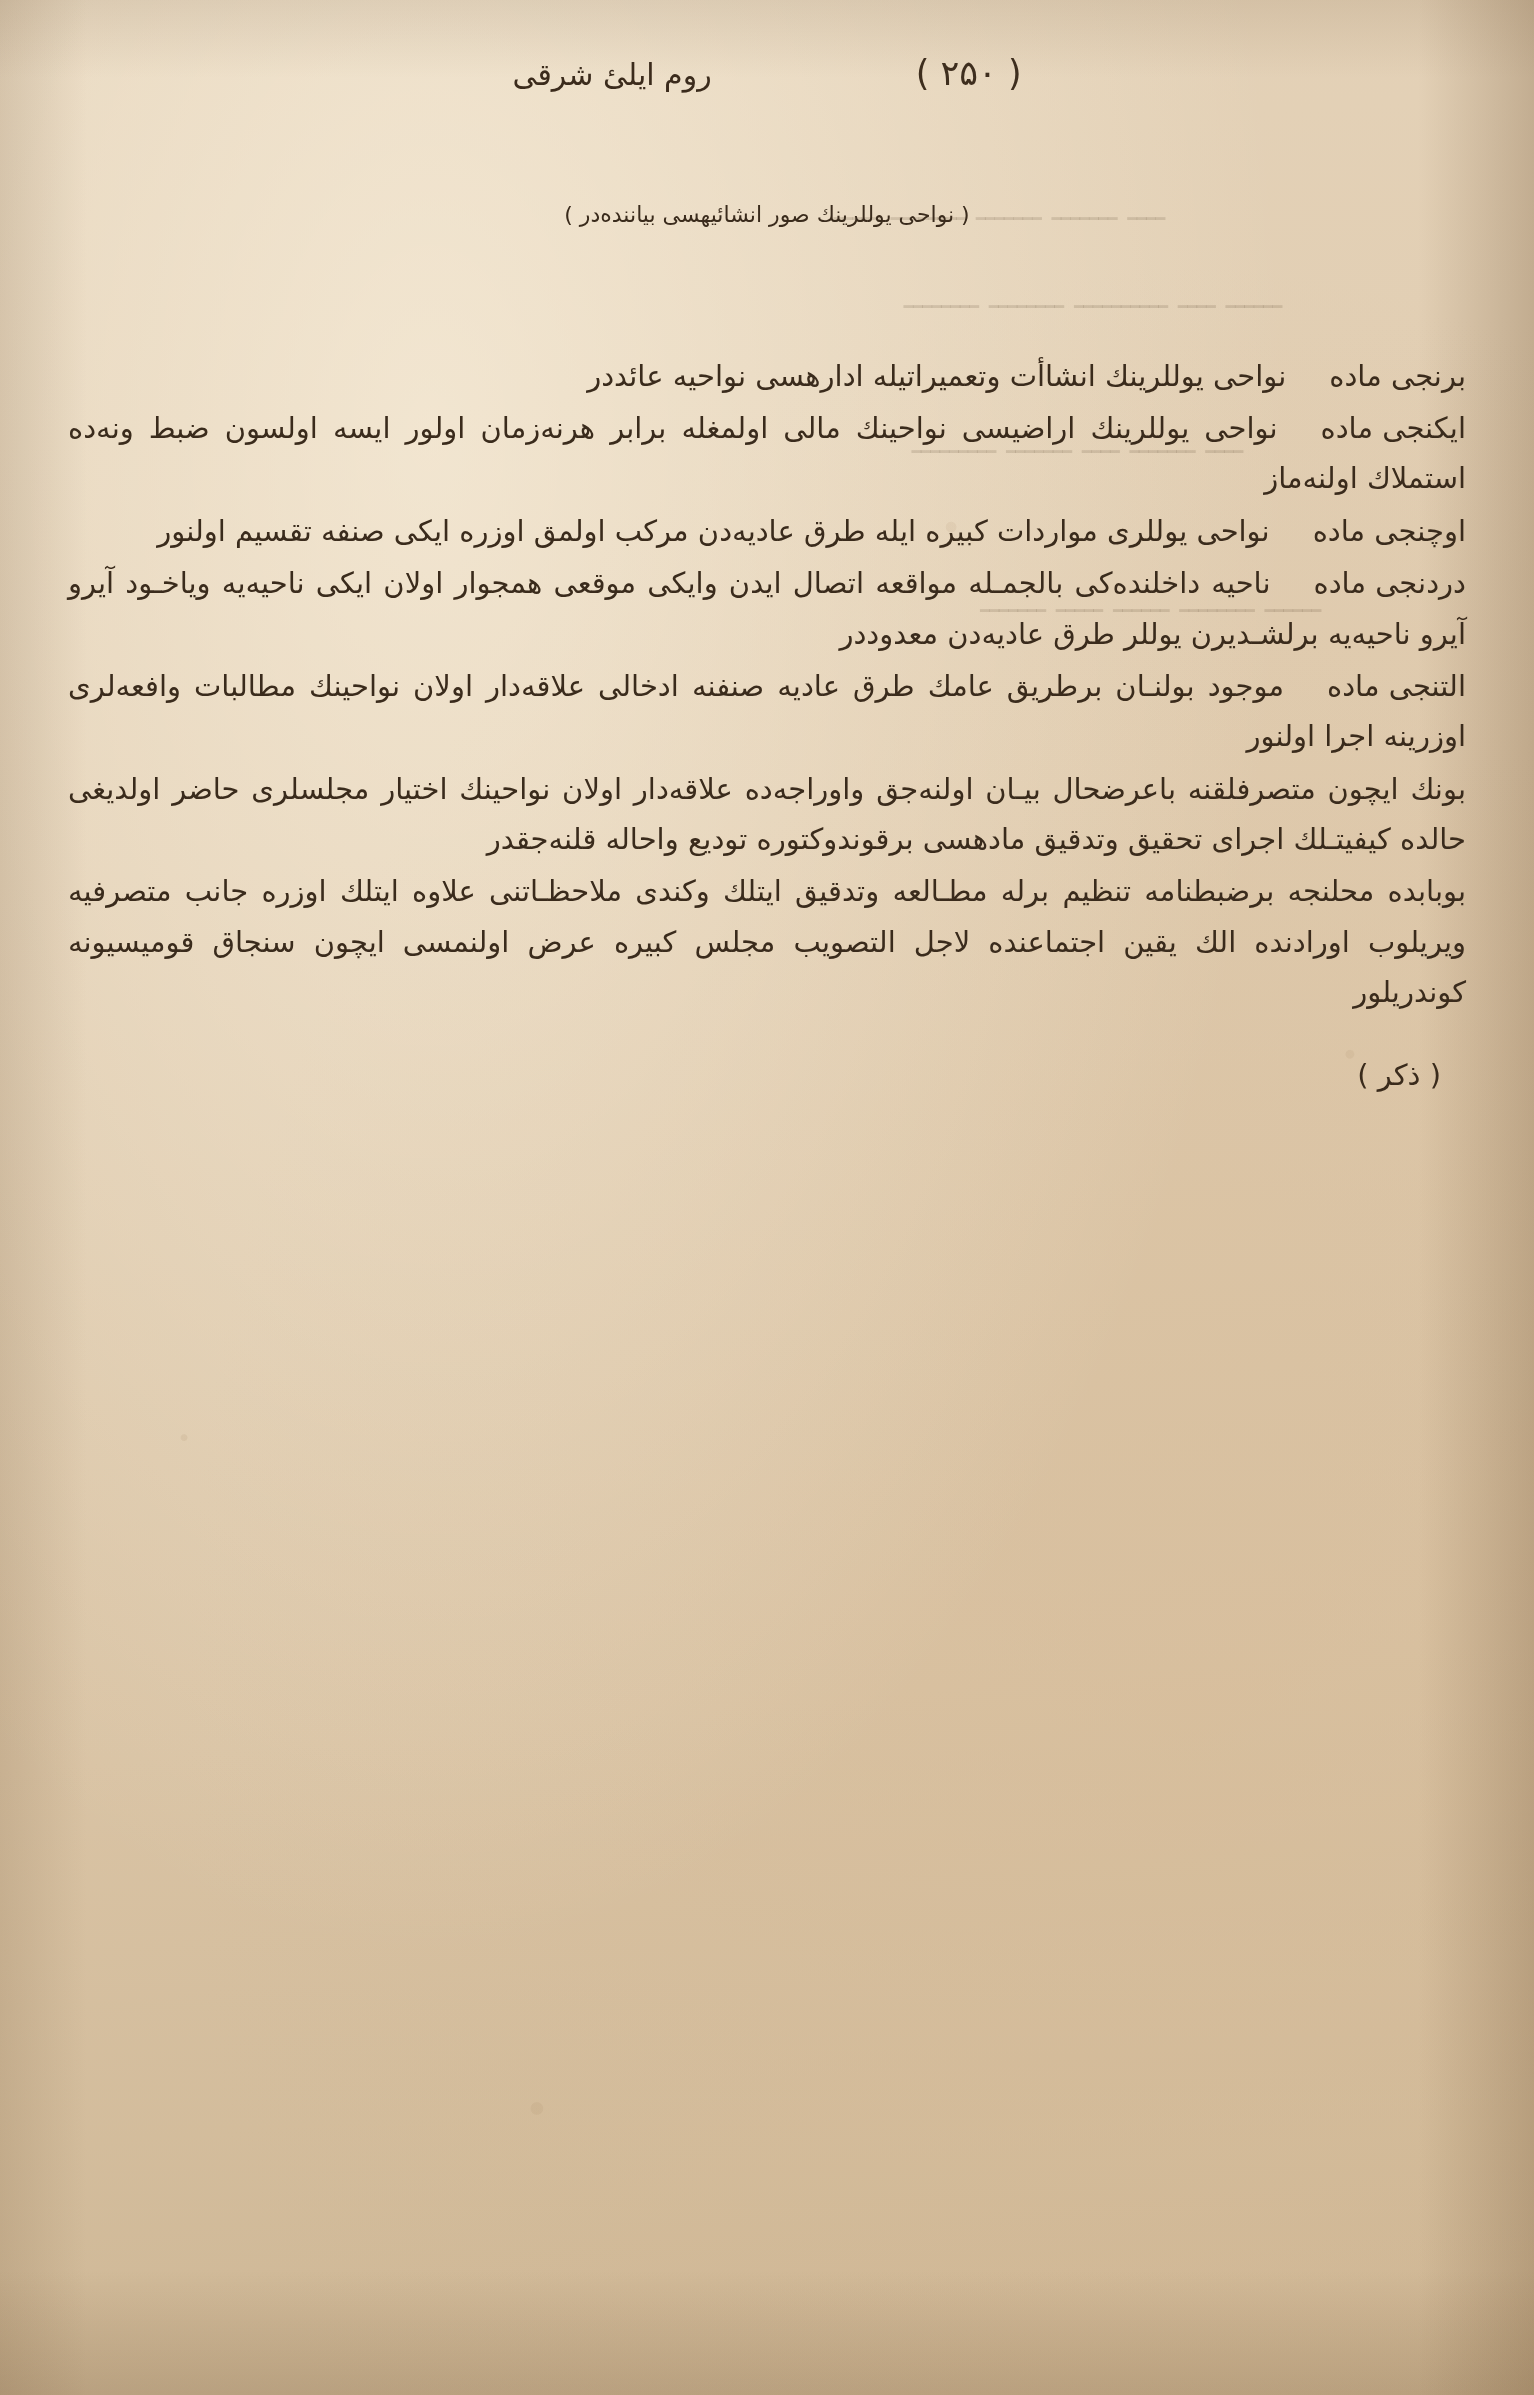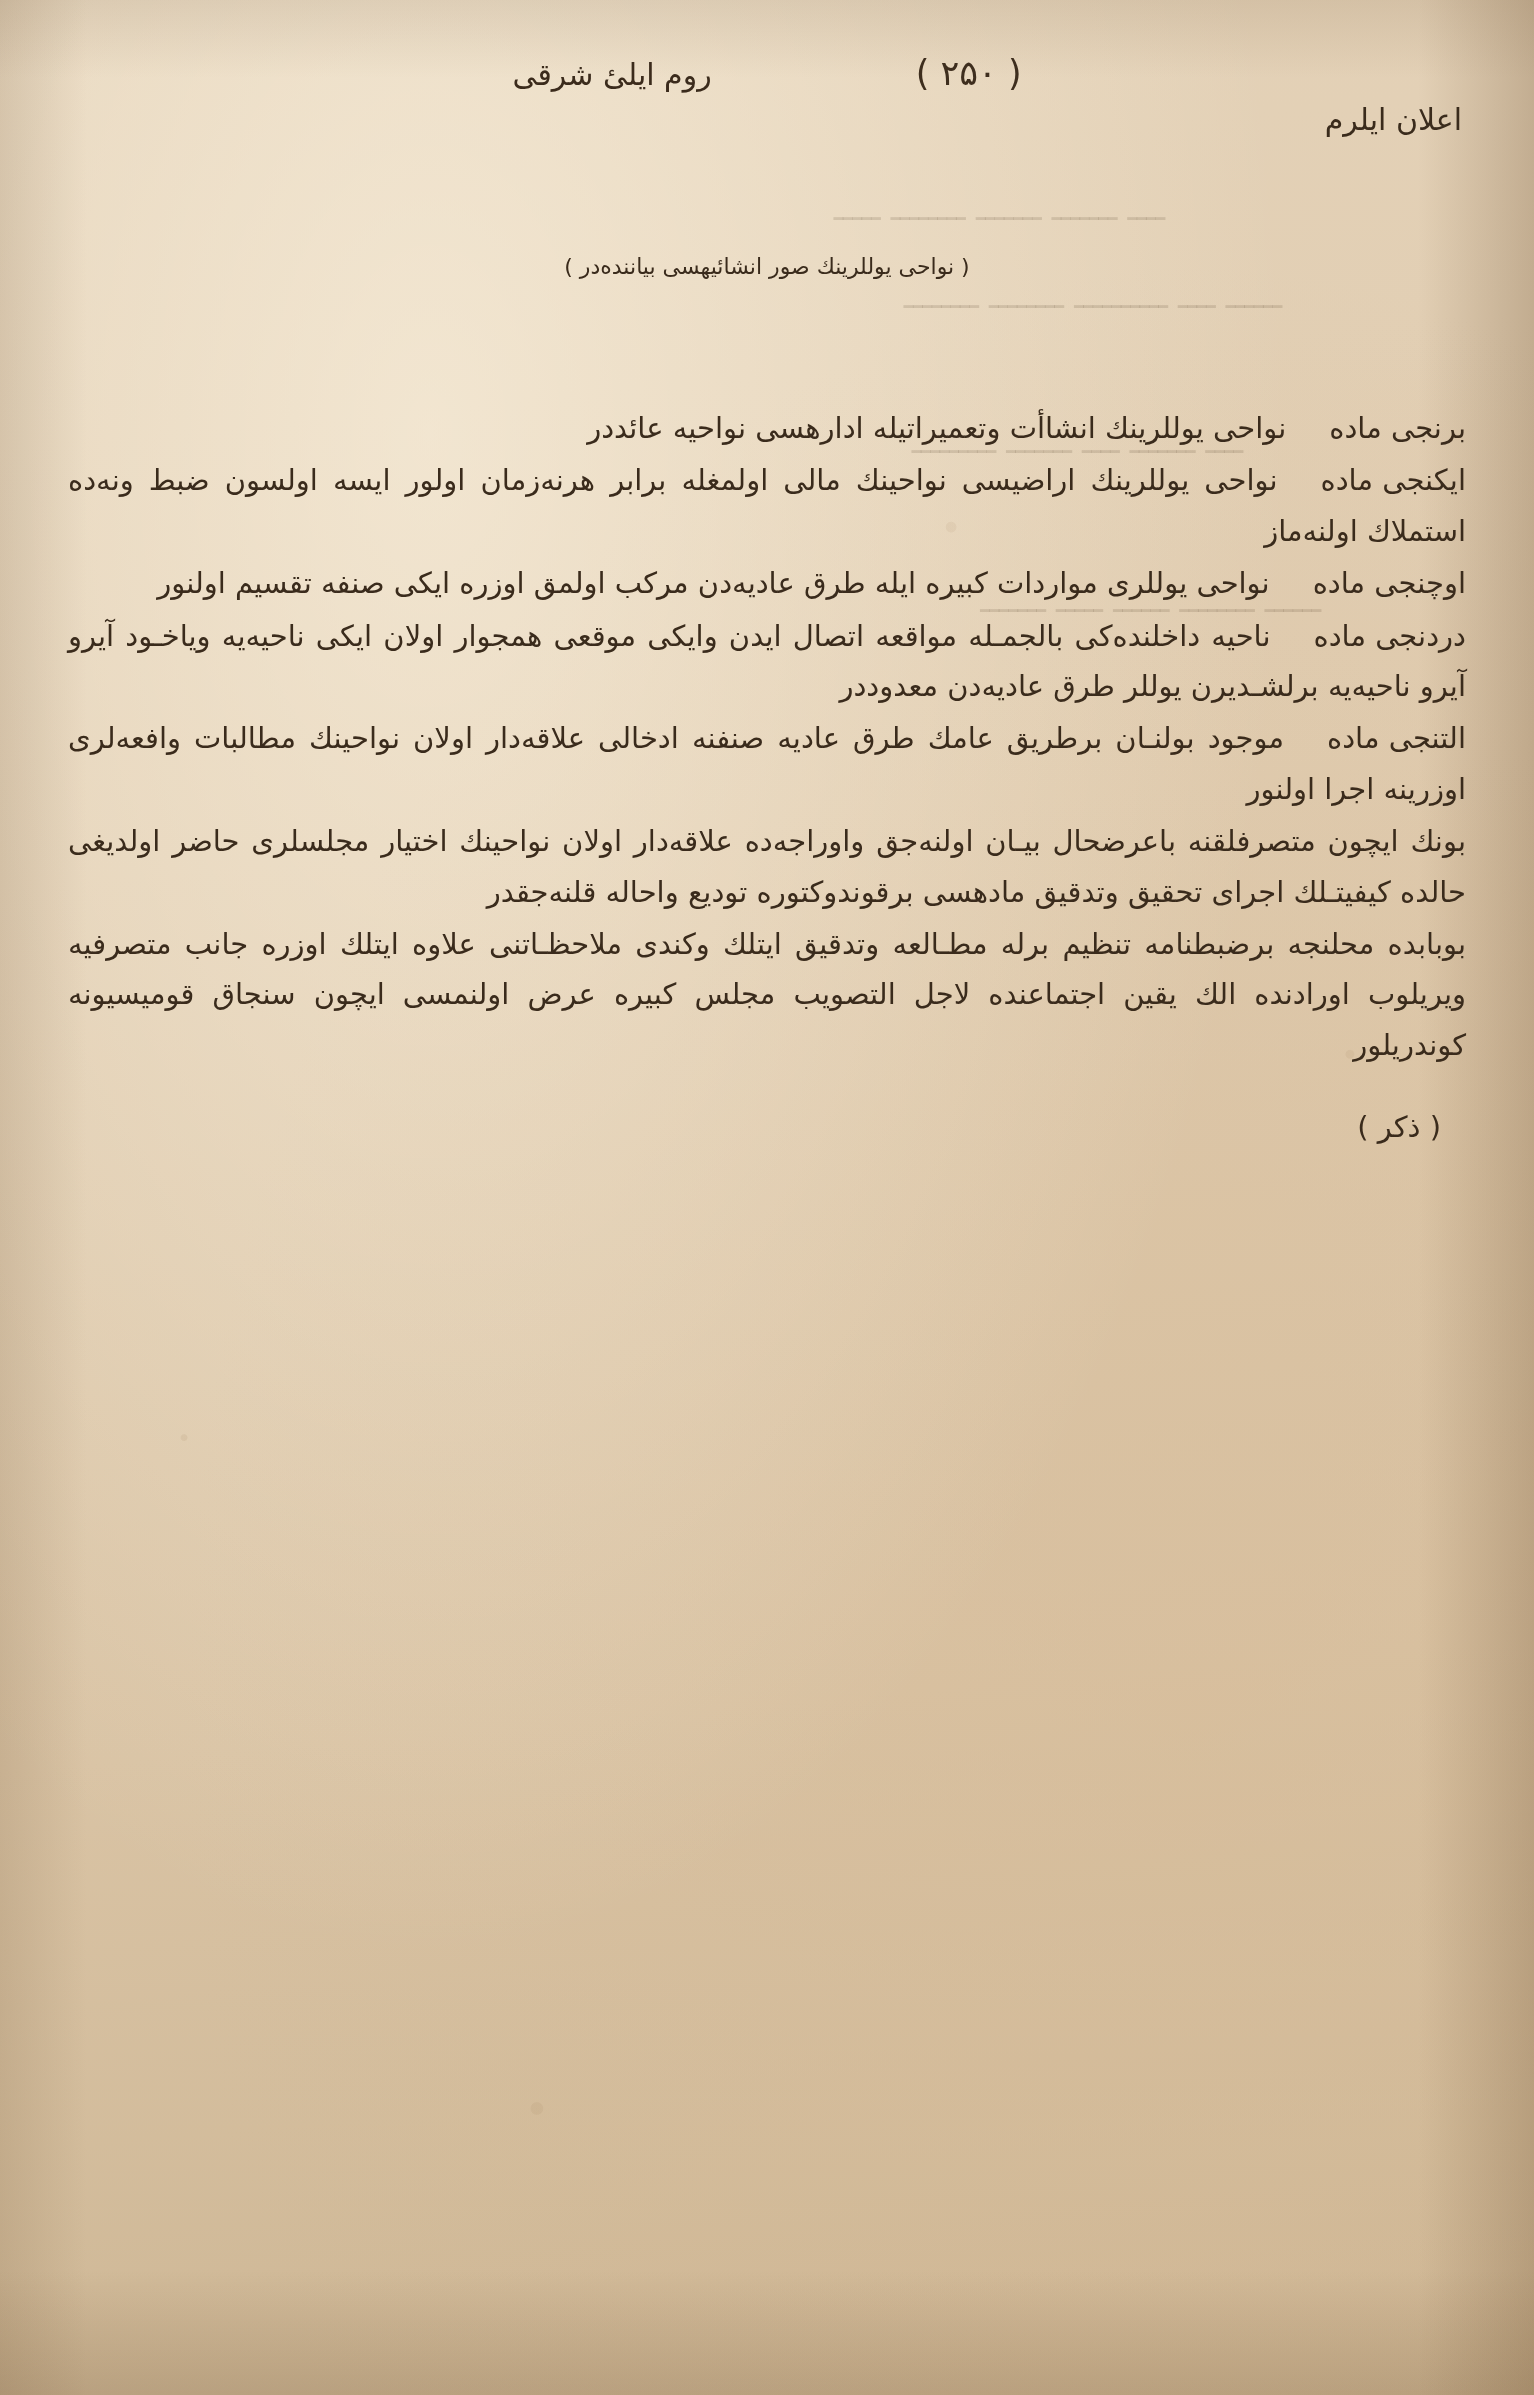--- a/index.html
+++ b/index.html
@@ -146,21 +146,20 @@
   <div class="ghost" style="top:423px; right:291px;">ــــ ـــــــ ــــ ـــــــ ـــــــــ</div>
   <div class="ghost" style="top:582px; right:213px;">ــــــ ــــــــ ــــــ ـــــ ـــــــ</div>
 
   <div class="content">
 
     <div class="header-row">
       <span class="page-number">( ۲۵۰ )</span>
       <span class="running-title">روم ایلیٔ شرقی</span>
     </div>
 
-    <p class="head-line short">اعلان ایلرم</p>
 
 
     <div class="subsection-heading">( نواحی یوللرینك صور انشائیهسی بیاننده‌در )</div>
 
     <div class="body-block">
 
       <p class="para">
         <span class="art">برنجی ماده</span><span>نواحی یوللرینك انشاأت وتعمیراتیله ادارهسی نواحیه عائددر</span>
       </p>
 

